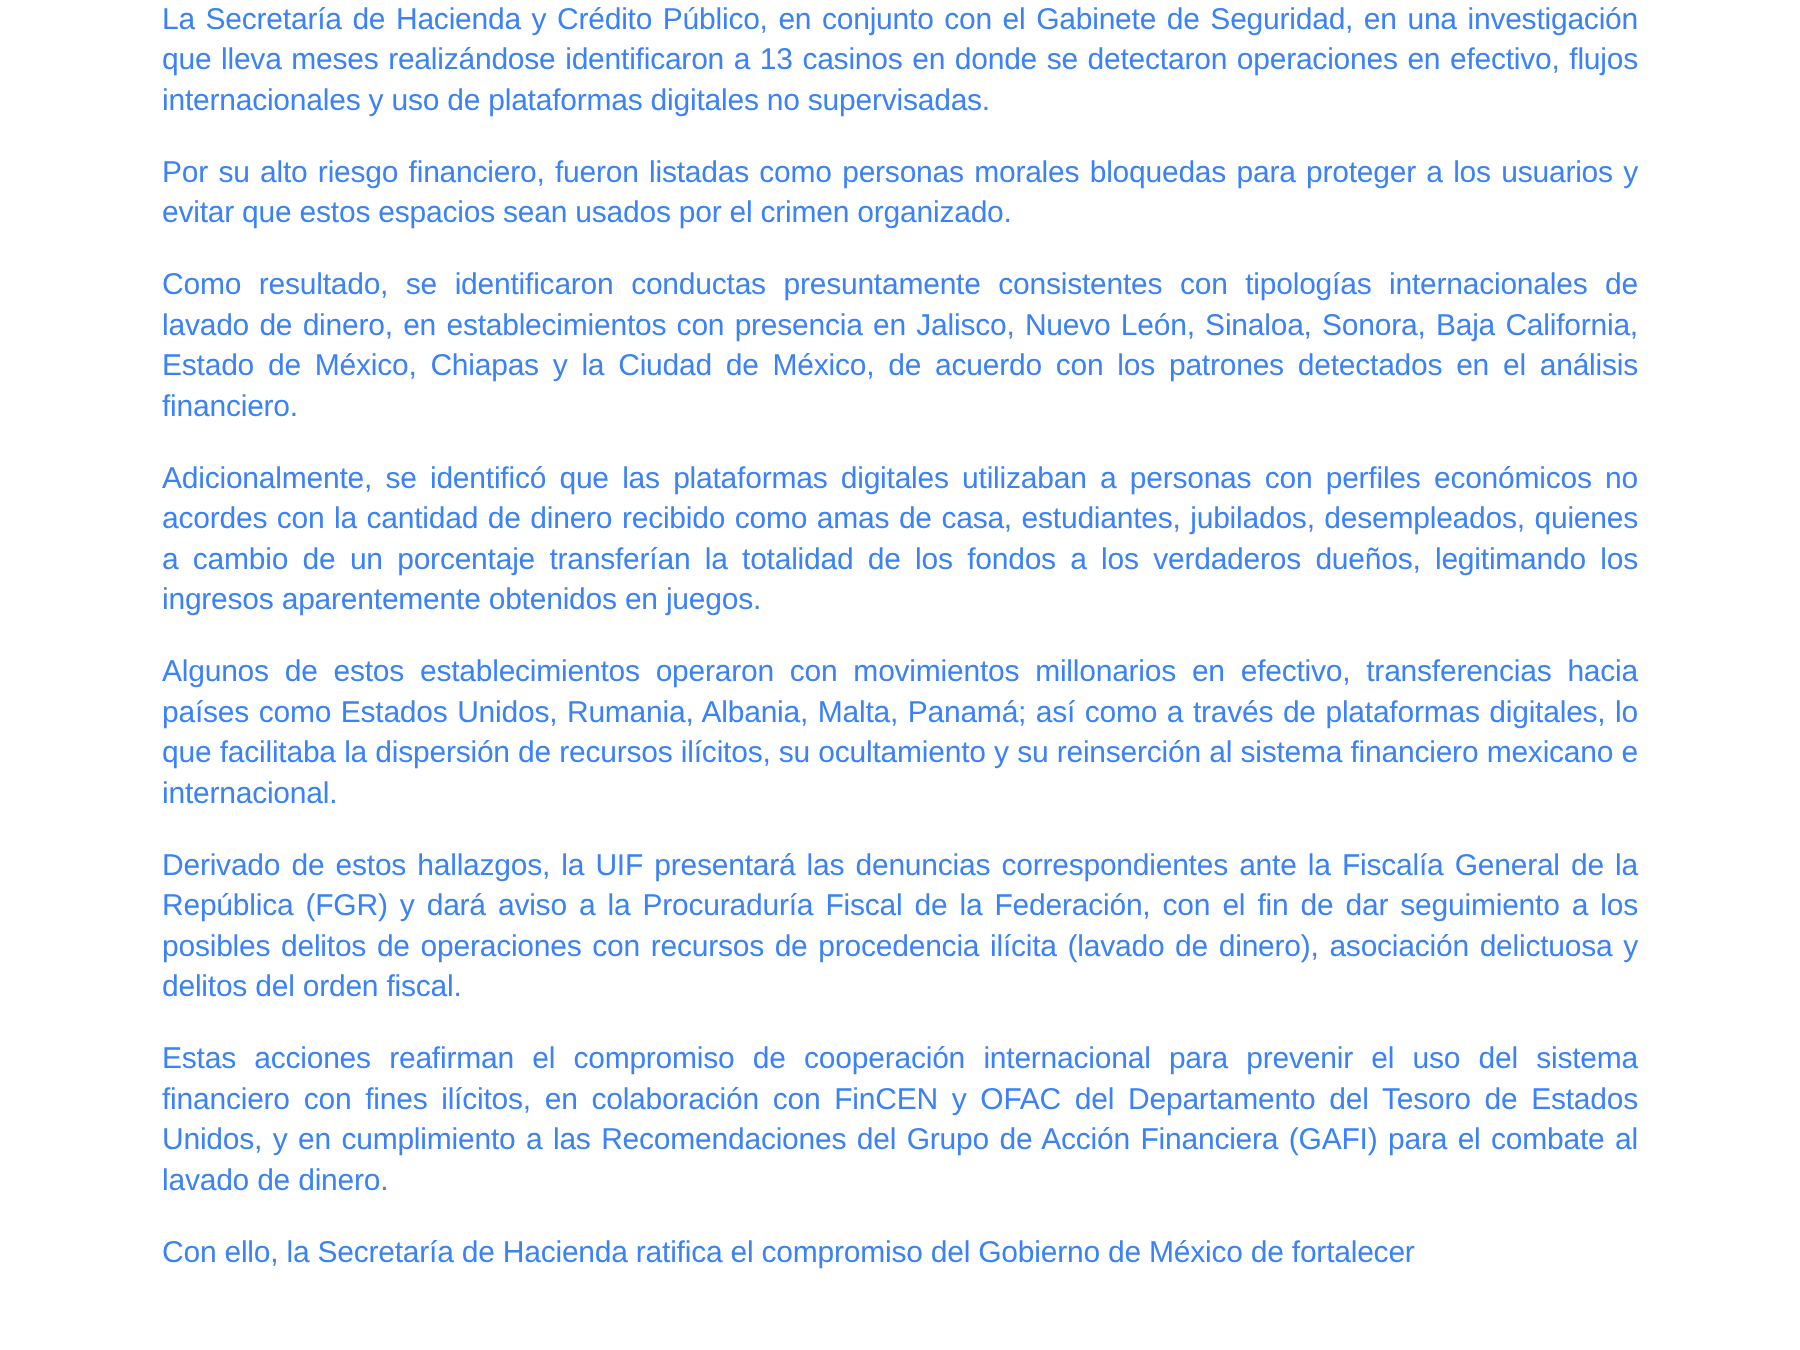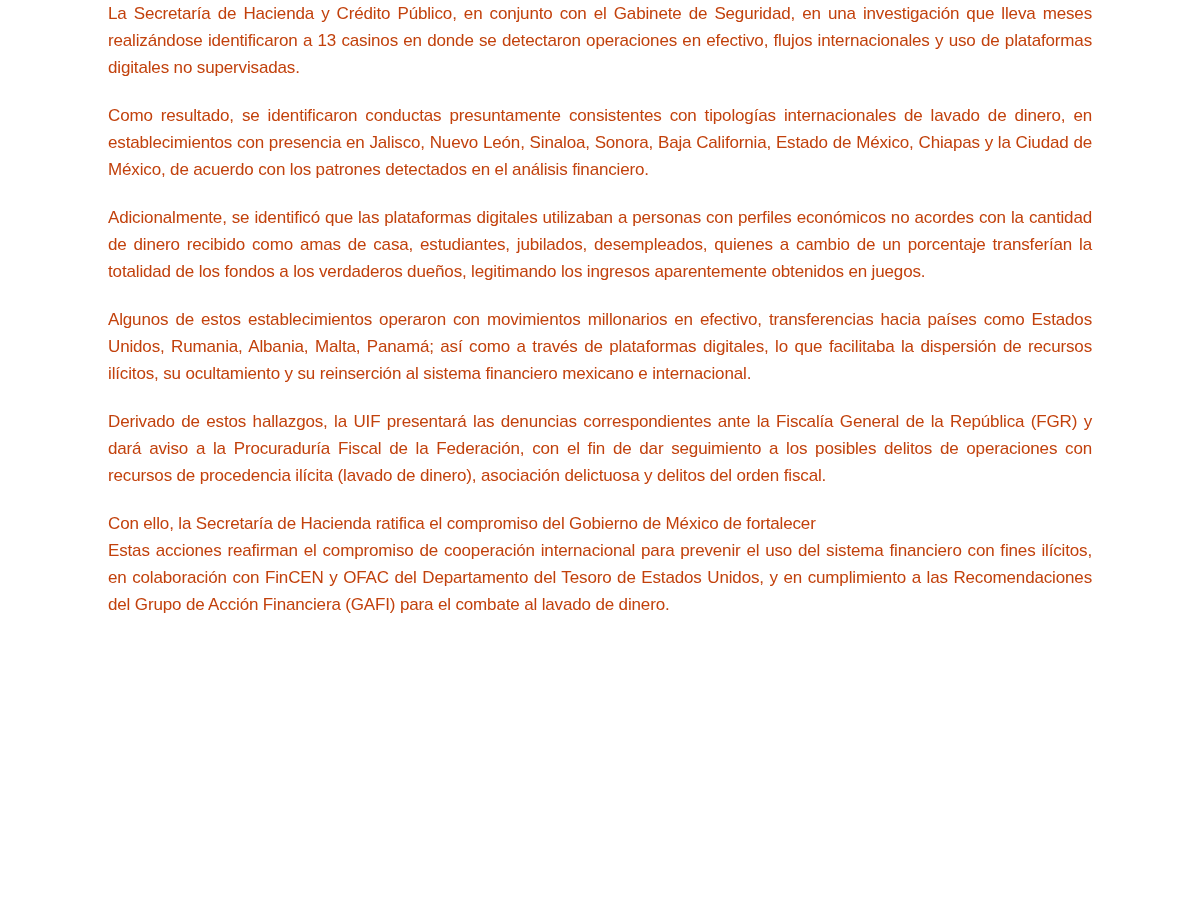--- a/index.html
+++ b/index.html
@@ -26,55 +26,56 @@
   }
 
   #document-body {
     position: absolute;
     left: 108px;
     top: 0px;
     width: 984px;
   }
 
   .para {
-    font-size: 17px;
+    font-size: 20px;
     line-height: 27px;
     text-align: justify;
     text-justify: inter-word;
     margin: 0 0 21px 0;
     letter-spacing: -0.15px;
     word-spacing: 0px;
     hyphens: none;
-    color: #c2410c;
+    color: #3b82f6;
   }
 
   
   .para.clipped {
     margin-bottom: 0;
   }
 
   
 </style>
 </head>
 <body>
 
 <div id="document-page">
 
   <div id="document-body">
 
     <p class="para">La Secretaría de Hacienda y Crédito Público, en conjunto con el Gabinete de Seguridad, en una investigación que lleva meses realizándose identificaron a 13 casinos en donde se detectaron operaciones en efectivo, flujos internacionales y uso de plataformas digitales no supervisadas.</p>
 
+    <p class="para">Por su alto riesgo financiero, fueron listadas como personas morales bloquedas para proteger a los usuarios y evitar que estos espacios sean usados por el crimen organizado.</p>
 
     <p class="para">Como resultado, se identificaron conductas presuntamente consistentes con tipologías internacionales de lavado de dinero, en establecimientos con presencia en Jalisco, Nuevo León, Sinaloa, Sonora, Baja California, Estado de México, Chiapas y la Ciudad de México, de acuerdo con los patrones detectados en el análisis financiero.</p>
 
     <p class="para">Adicionalmente, se identificó que las plataformas digitales utilizaban a personas con perfiles económicos no acordes con la cantidad de dinero recibido como amas de casa, estudiantes, jubilados, desempleados, quienes a cambio de un porcentaje transferían la totalidad de los fondos a los verdaderos dueños, legitimando los ingresos aparentemente obtenidos en juegos.</p>
 
     <p class="para">Algunos de estos establecimientos operaron con movimientos millonarios en efectivo, transferencias hacia países como Estados Unidos, Rumania, Albania, Malta, Panamá; así como a través de plataformas digitales, lo que facilitaba la dispersión de recursos ilícitos, su ocultamiento y su reinserción al sistema financiero mexicano e internacional.</p>
 
     <p class="para">Derivado de estos hallazgos, la UIF presentará las denuncias correspondientes ante la Fiscalía General de la República (FGR) y dará aviso a la Procuraduría Fiscal de la Federación, con el fin de dar seguimiento a los posibles delitos de operaciones con recursos de procedencia ilícita (lavado de dinero), asociación delictuosa y delitos del orden fiscal.</p>
 
+    <p class="para">Estas acciones reafirman el compromiso de cooperación internacional para prevenir el uso del sistema financiero con fines ilícitos, en colaboración con FinCEN y OFAC del Departamento del Tesoro de Estados Unidos, y en cumplimiento a las Recomendaciones del Grupo de Acción Financiera (GAFI) para el combate al lavado de dinero.</p>
+
     <p class="para clipped">Con ello, la Secretaría de Hacienda ratifica el compromiso del Gobierno de México de fortalecer</p>
-
-    <p class="para">Estas acciones reafirman el compromiso de cooperación internacional para prevenir el uso del sistema financiero con fines ilícitos, en colaboración con FinCEN y OFAC del Departamento del Tesoro de Estados Unidos, y en cumplimiento a las Recomendaciones del Grupo de Acción Financiera (GAFI) para el combate al lavado de dinero.</p>
 
   </div>
 
 </div>
 
 </body></html>

